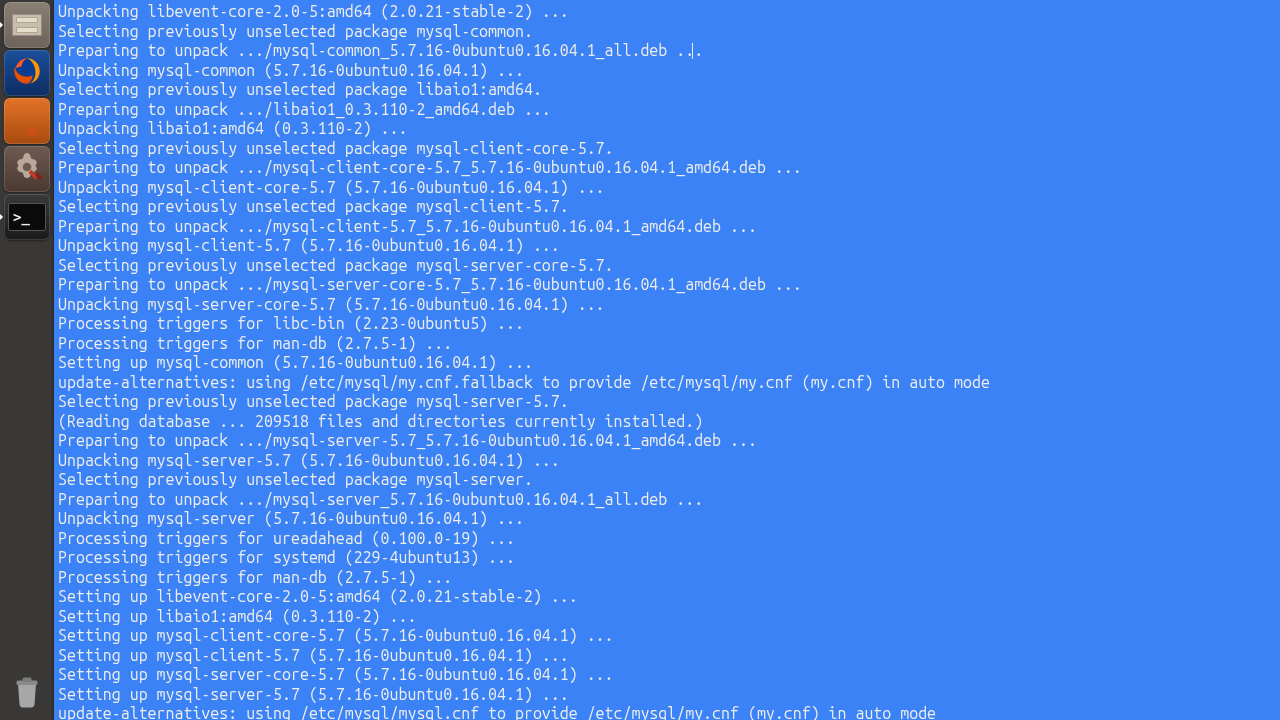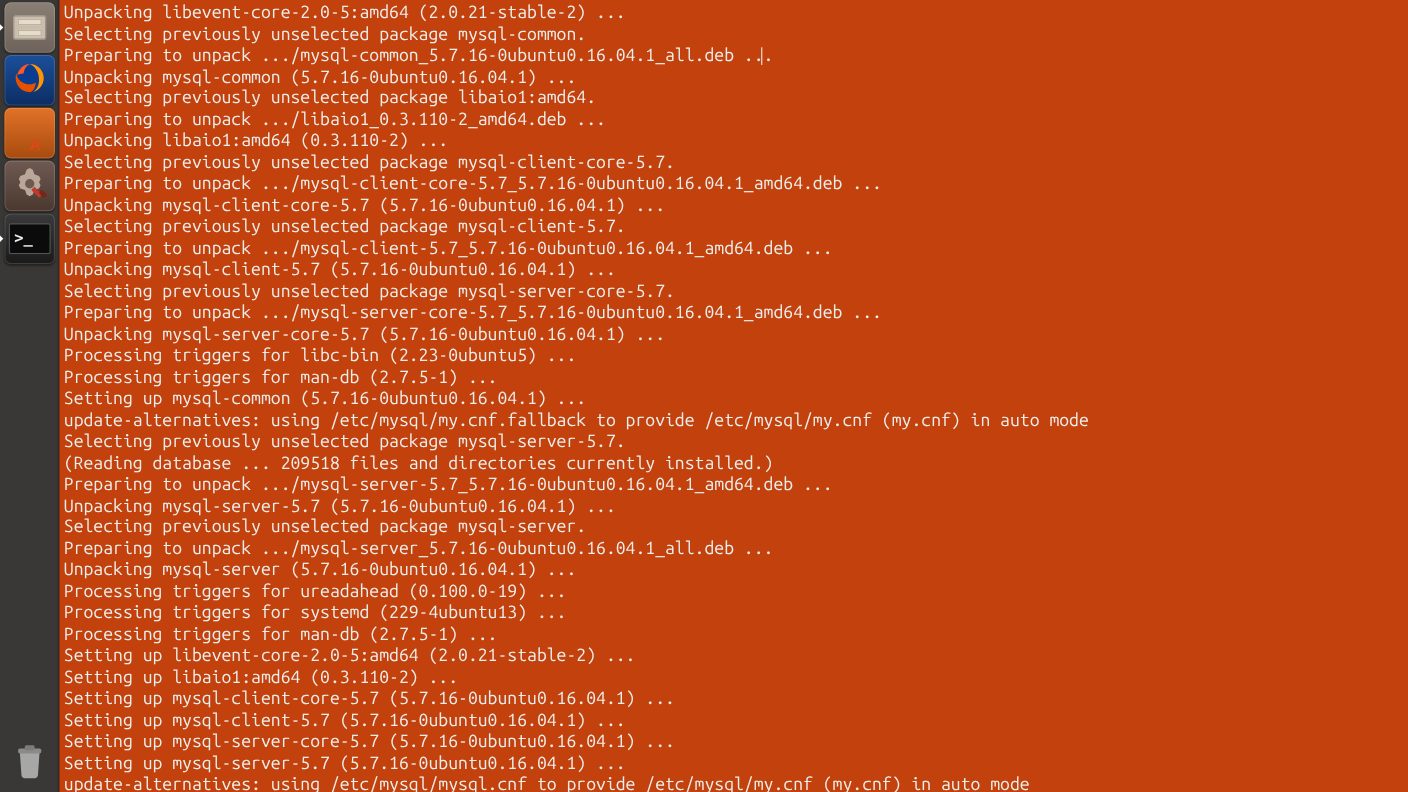--- a/index.html
+++ b/index.html
@@ -14,21 +14,21 @@
   .li-firefox svg{width:34px;height:34px}
   .li-software{background:linear-gradient(#e27228,#a84b0f)}
   .li-software .bag{width:24px;height:22px;background:#fff;border-radius:2px 2px 4px 4px;position:relative}
   .li-software .bag::before{content:"A";position:absolute;left:0;right:0;top:2px;text-align:center;color:#dd4814;font-weight:bold;font-size:14px}
   .li-settings{background:linear-gradient(#6f5a52,#4a382f)}
   .li-settings svg{width:34px;height:34px}
   .li-terminal{background:linear-gradient(#3a3a3a,#1a1a1a)}
   .li-terminal .termicon{width:32px;height:26px;background:#0b0b0b;border:1px solid #555;border-radius:2px;display:flex;align-items:center;padding-left:4px;color:#eee;font:bold 14px monospace}
   .li-trash{width:46px;height:46px;display:flex;align-items:center;justify-content:center;margin-top:auto;margin-bottom:4px}
   .li-trash svg{width:36px;height:36px;opacity:.85}
-  #terminal{position:absolute;left:54px;top:0;right:0;bottom:0;background:#c2410c;padding:2px 4px;box-sizing:border-box;overflow:hidden}
+  #terminal{position:absolute;left:54px;top:0;right:0;bottom:0;background:#3b82f6;padding:2px 4px;box-sizing:border-box;overflow:hidden}
   #term-lines{font-family:"Ubuntu Mono","DejaVu Sans Mono",monospace;font-size:16px;line-height:19.5px;color:#eeeeec;white-space:pre;letter-spacing:0}
   .term-line{height:19.5px}
   .cursor{position:absolute;width:1px;height:16px;background:#eeeeec}
 </style>
 </head>
 <body>
 
 <div id="desktop">
 
   <div id="launcher">

